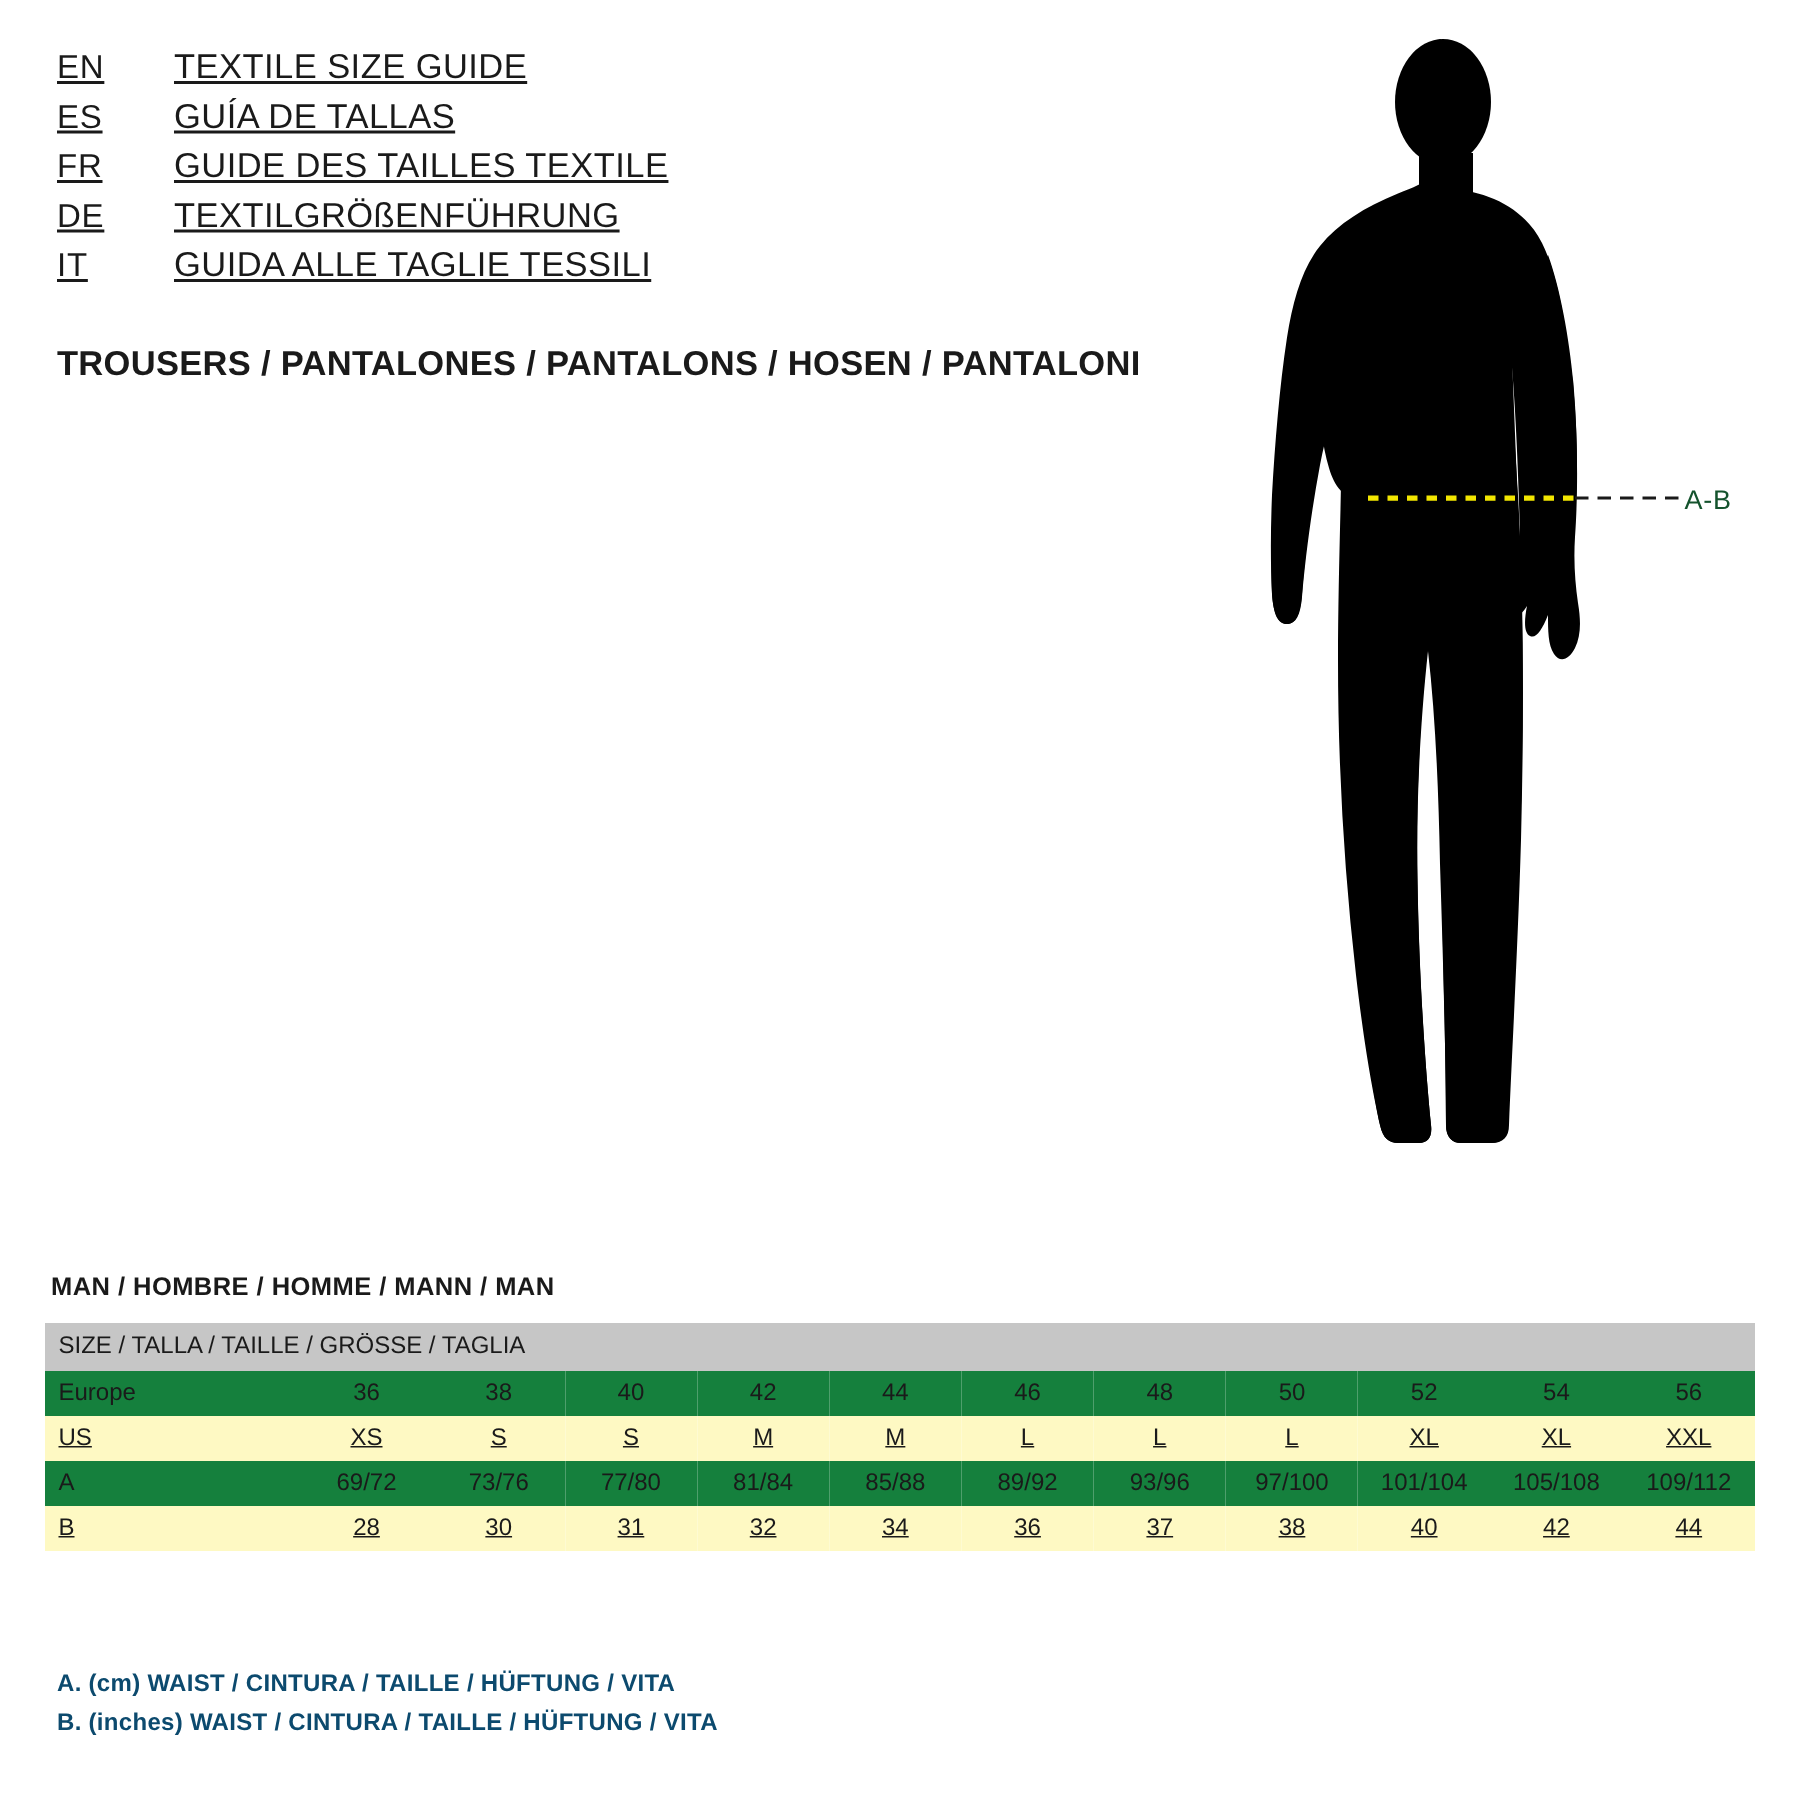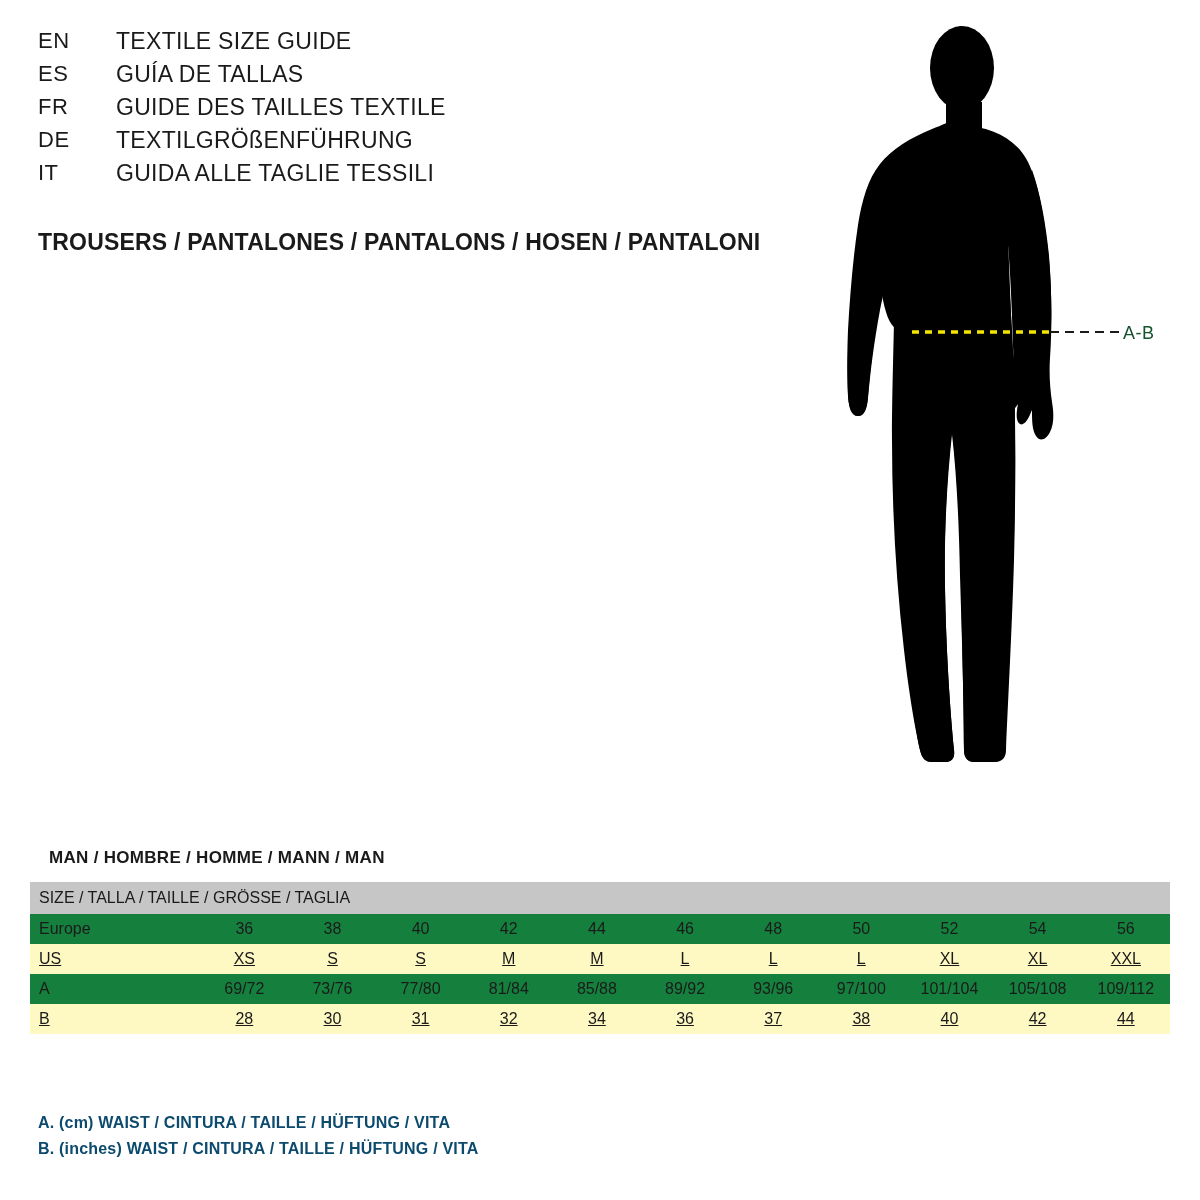--- a/index.html
+++ b/index.html
@@ -18,22 +18,23 @@
 
   
   #header-block {
     position: absolute;
     left: 38px;
     top: 28px;
     width: 760px;
   }
   .lang-row {
     display: flex;
-    align-items: flex-start;
+    align-items: center;
     height: 33px;
+    text-decoration: underline;
   }
   .lang-code {
     width: 78px;
     font-size: 22px;
     letter-spacing: 0.5px;
     color: #1a1a1a;
   }
   .lang-text {
     font-size: 23px;
     letter-spacing: 0.3px;
@@ -72,21 +73,21 @@
     position: absolute;
     left: 30px;
     top: 848px;
     width: 1140px;
   }
   #gender-title {
     font-size: 17px;
     font-weight: bold;
     letter-spacing: 0.3px;
     color: #1a1a1a;
-    margin-left: 19px;
+    margin-left: 4px;
     margin-bottom: 14px;
   }
   table.size-table {
     border-collapse: collapse;
     width: 1140px;
     table-layout: fixed;
   }
   table.size-table td {
     font-size: 16px;
     color: #1a1a1a;

